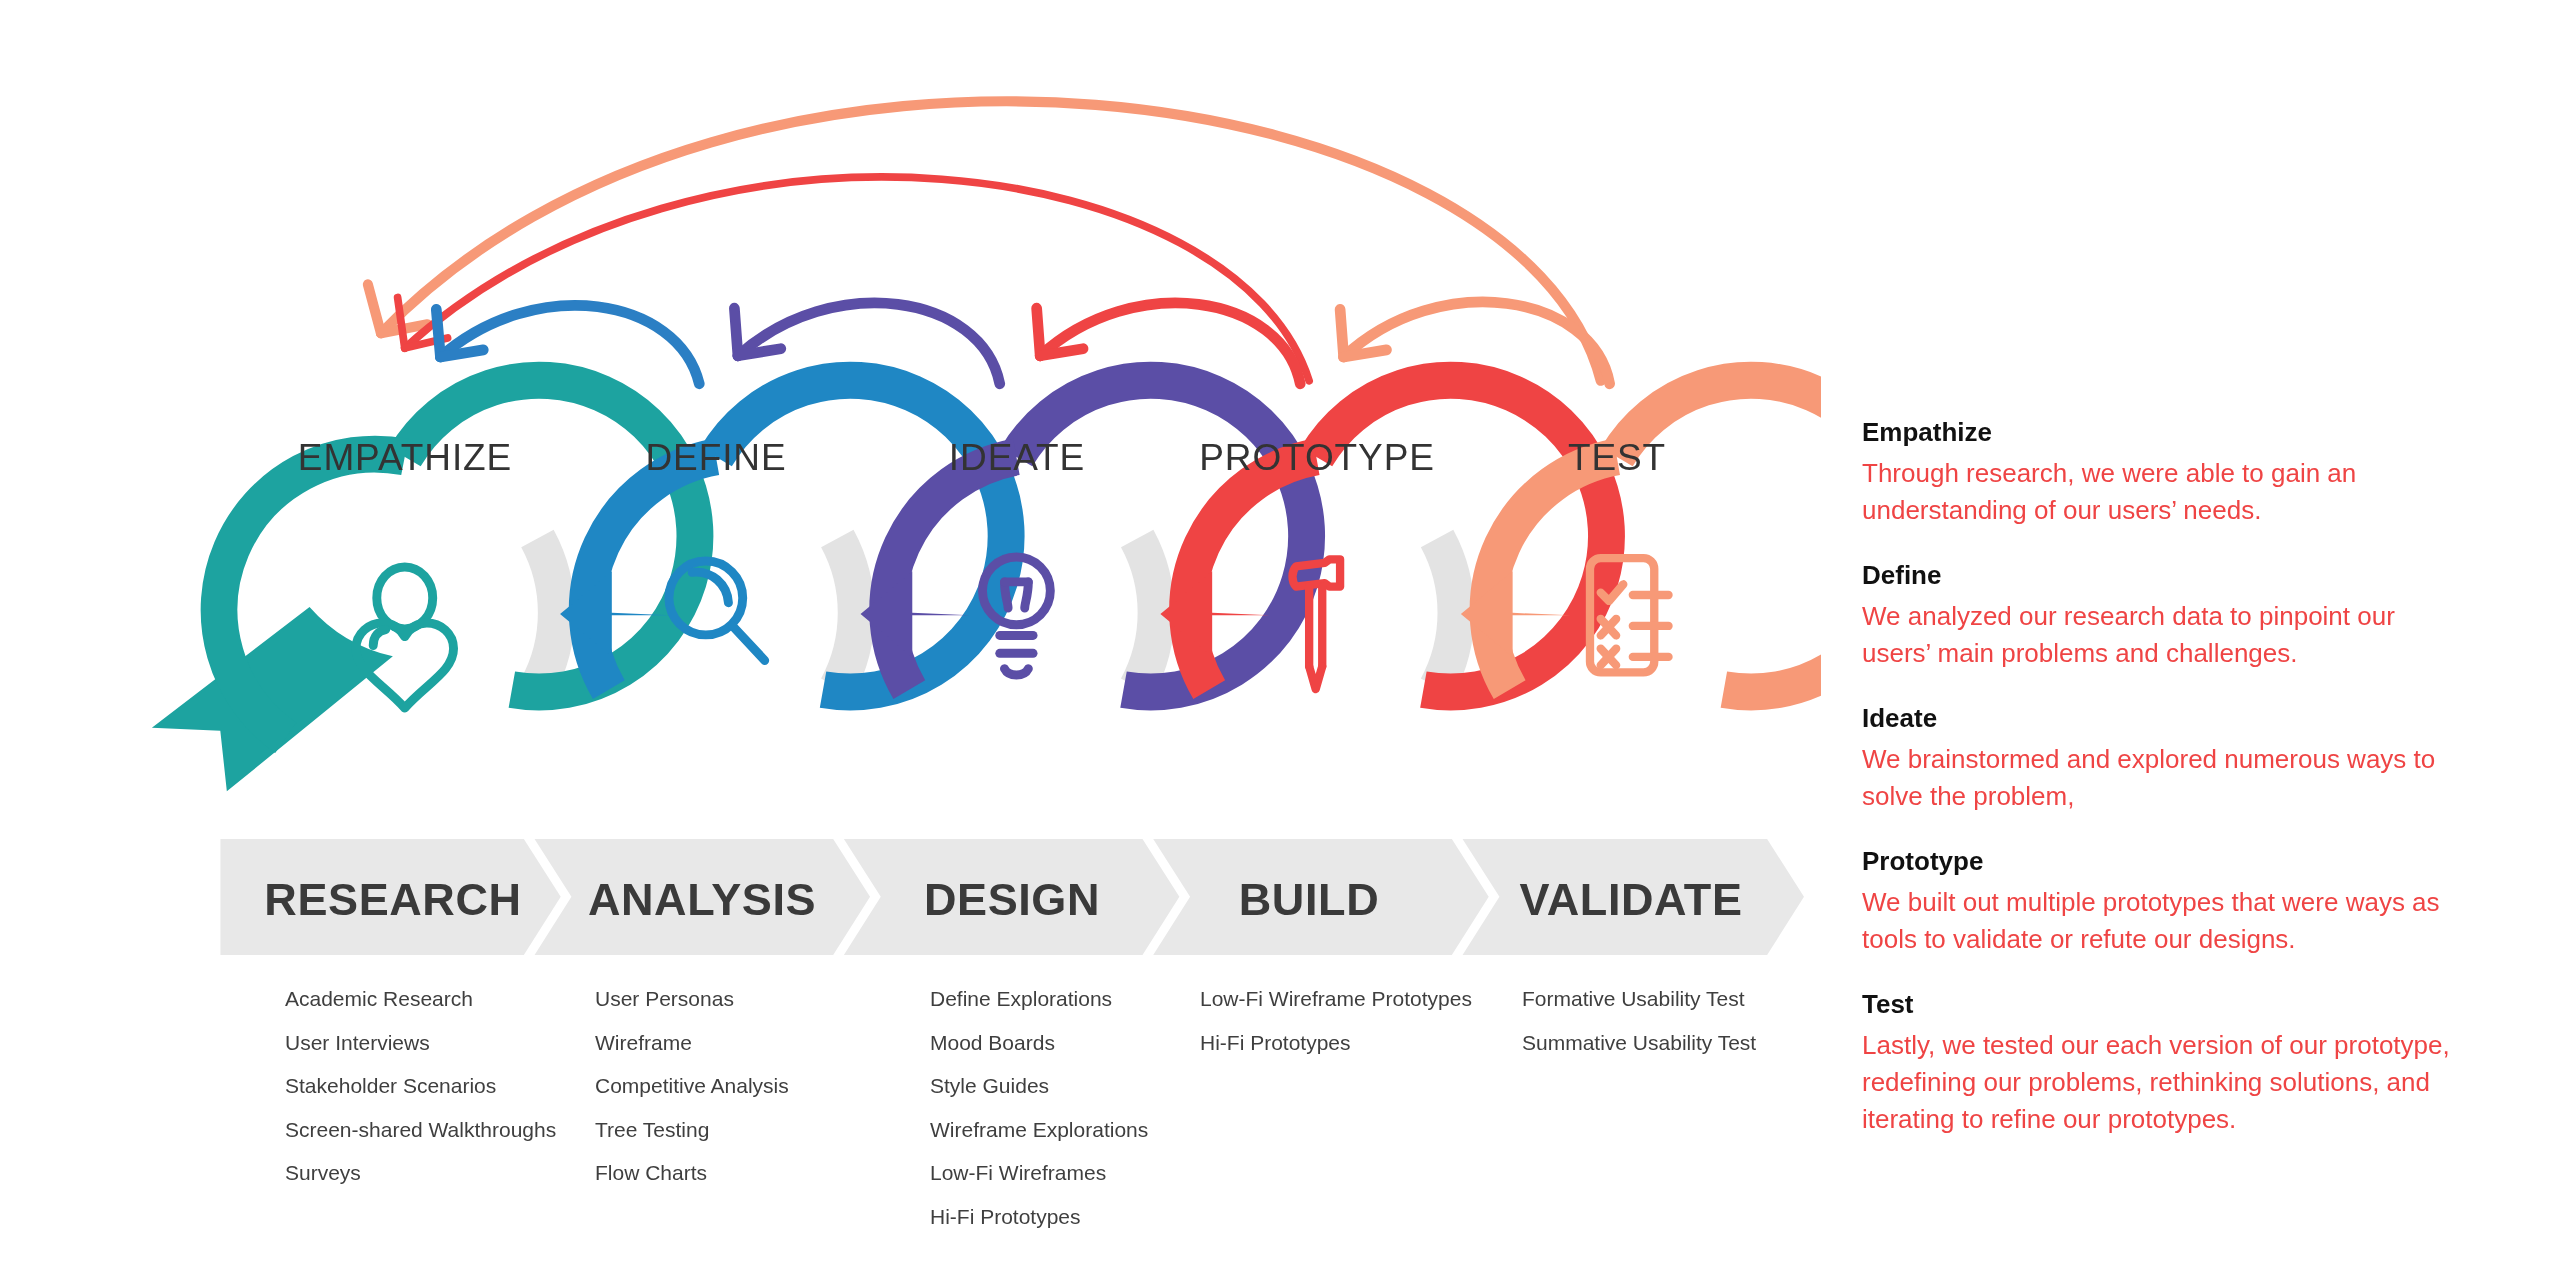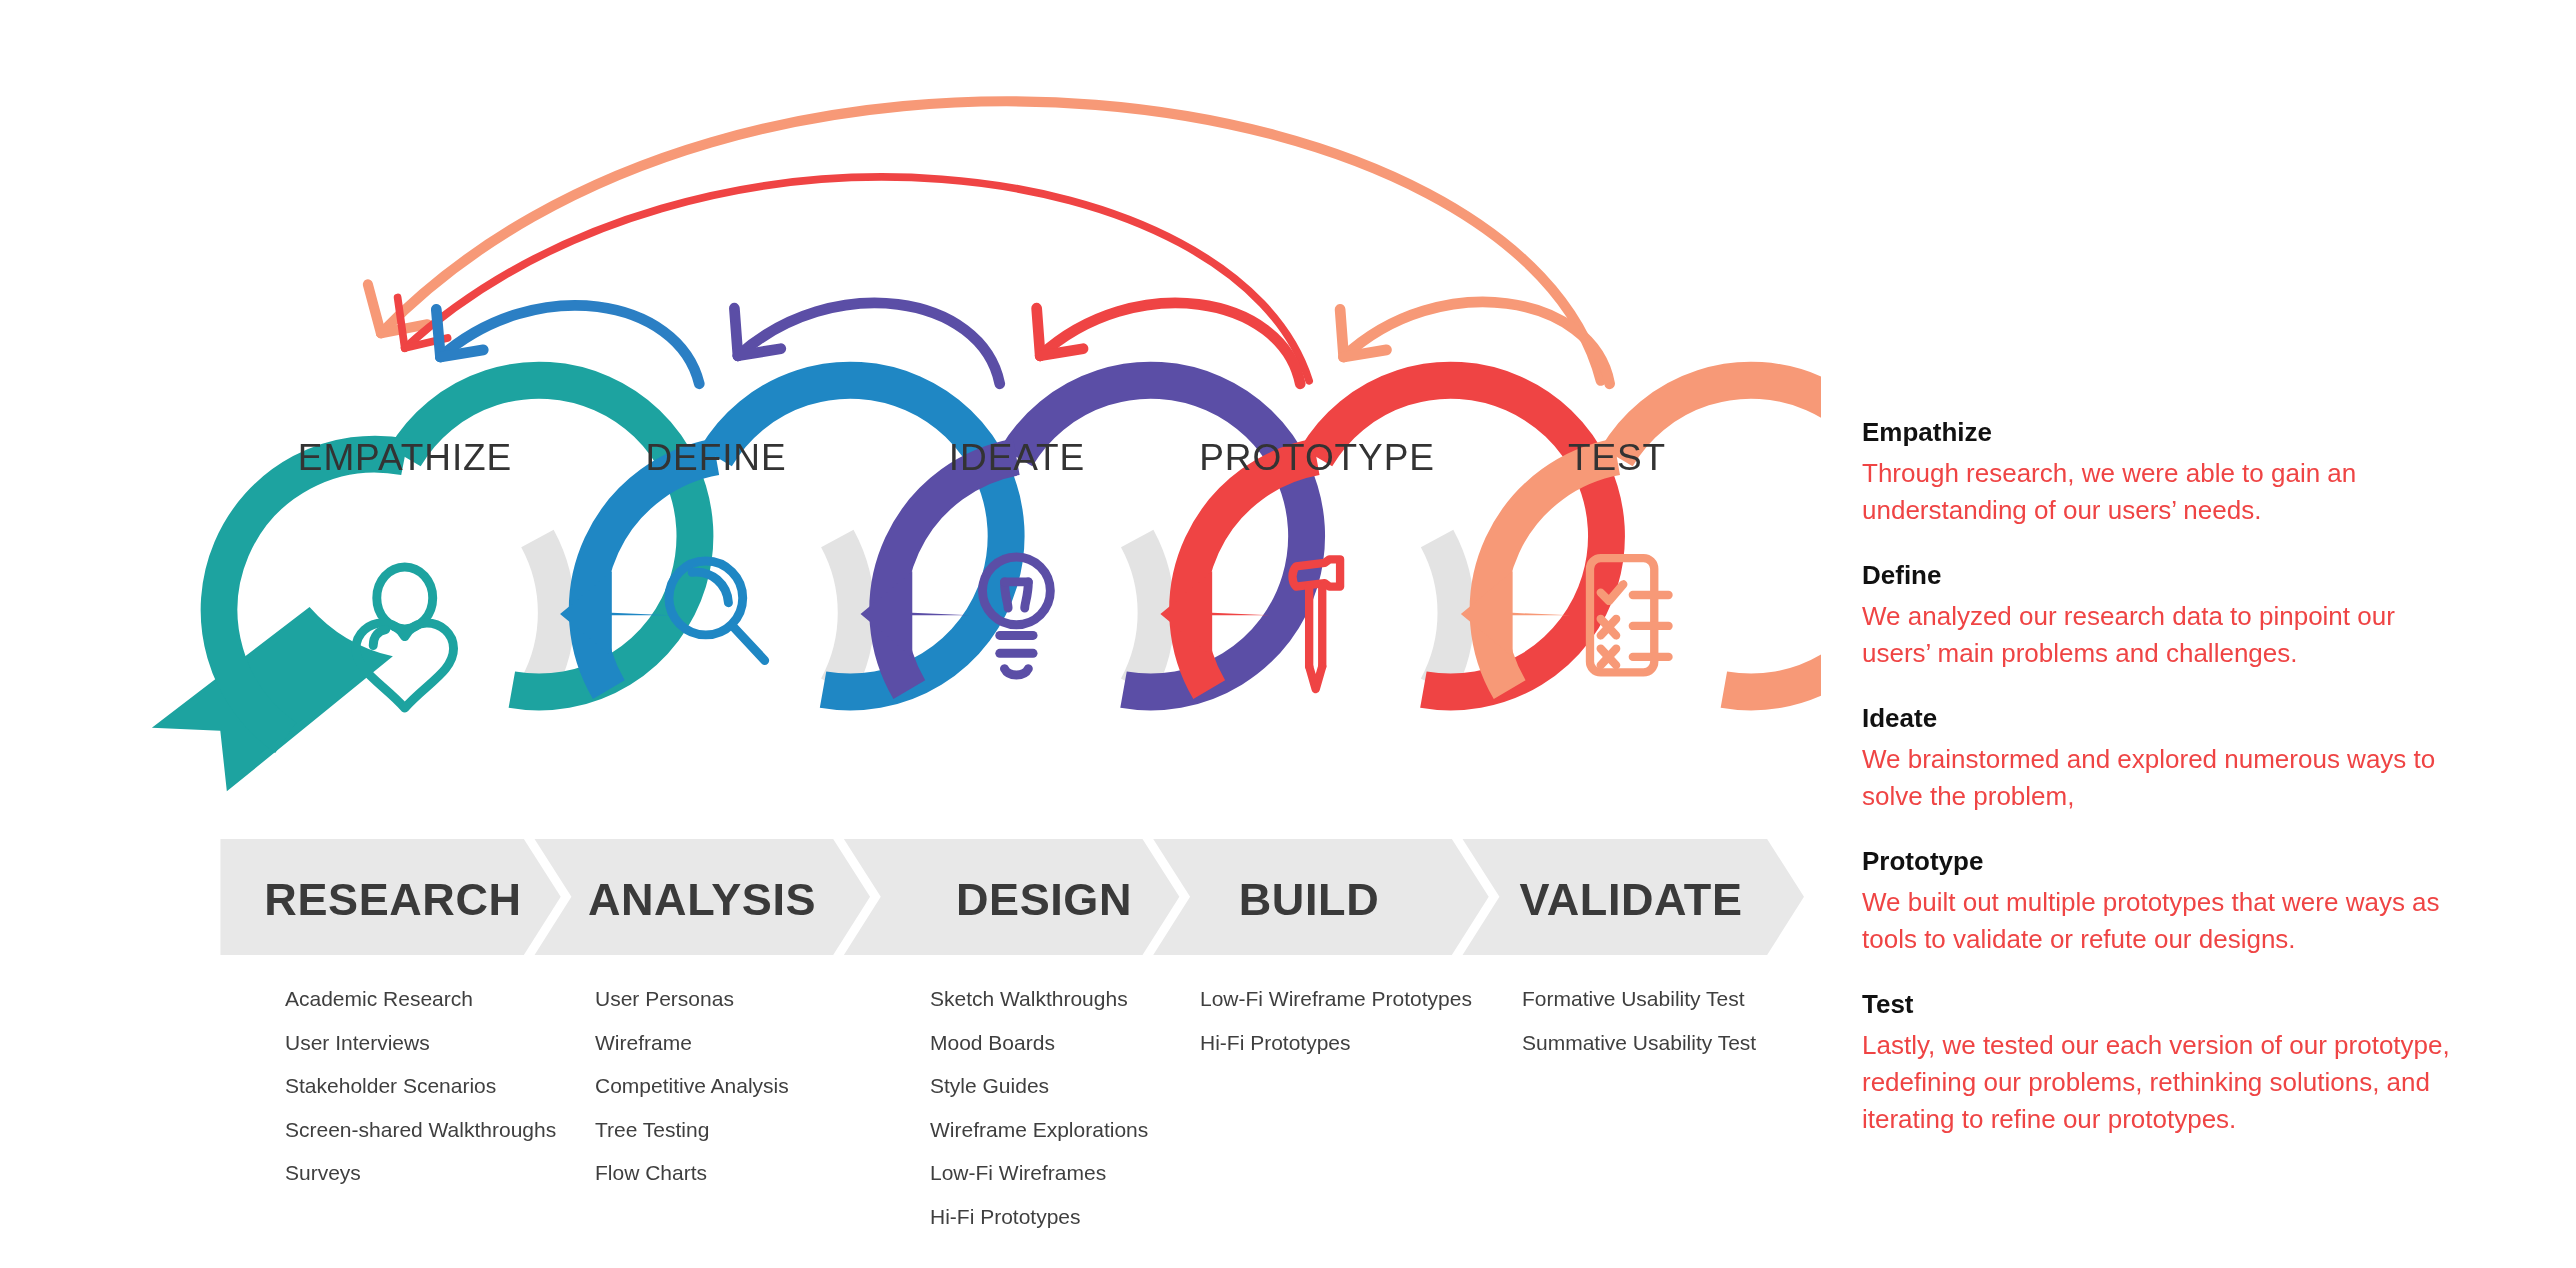--- a/index.html
+++ b/index.html
@@ -268,21 +268,21 @@
         <path d="M 370 0 L 880 0 L 942 97 L 880 195 L 370 195 Z"></path>
         <path d="M 898 0 L 1400 0 L 1462 97 L 1400 195 L 898 195 L 960 97 Z"></path>
         <path d="M 1418 0 L 1920 0 L 1982 97 L 1920 195 L 1418 195 L 1480 97 Z"></path>
         <path d="M 1938 0 L 2440 0 L 2502 97 L 2440 195 L 1938 195 L 2000 97 Z"></path>
         <path d="M 2458 0 L 2970 0 L 3032 97 L 2970 195 L 2458 195 L 2520 97 Z"></path>
       </g>
     </svg>
   </div>
   <div class="chev-label" style="left:393px;">RESEARCH</div>
   <div class="chev-label" style="left:702px;">ANALYSIS</div>
-  <div class="chev-label" style="left:1044px;">DESIGN</div>
+  <div class="chev-label" style="left:1012px;">DESIGN</div>
   <div class="chev-label" style="left:1309px;">BUILD</div>
   <div class="chev-label" style="left:1631px;">VALIDATE</div>
 
   <div id="deliverables">
 
     <div class="deliv-col" style="left:285px;">
       <div class="deliv-item">Academic Research</div>
       <div class="deliv-item">User Interviews</div>
       <div class="deliv-item">Stakeholder Scenarios</div>
       <div class="deliv-item">Screen-shared Walkthroughs</div>
@@ -291,21 +291,21 @@
 
     <div class="deliv-col" style="left:595px;">
       <div class="deliv-item">User Personas</div>
       <div class="deliv-item">Wireframe</div>
       <div class="deliv-item">Competitive Analysis</div>
       <div class="deliv-item">Tree Testing</div>
       <div class="deliv-item">Flow Charts</div>
     </div>
 
     <div class="deliv-col" style="left:930px;">
-      <div class="deliv-item">Sketch Walkthroughs</div>
+      <div class="deliv-item">Define Explorations</div>
       <div class="deliv-item">Mood Boards</div>
       <div class="deliv-item">Style Guides</div>
       <div class="deliv-item">Wireframe Explorations</div>
       <div class="deliv-item">Low-Fi Wireframes</div>
       <div class="deliv-item">Hi-Fi Prototypes</div>
     </div>
 
     <div class="deliv-col" style="left:1200px;">
       <div class="deliv-item">Low-Fi Wireframe Prototypes</div>
       <div class="deliv-item">Hi-Fi Prototypes</div>

